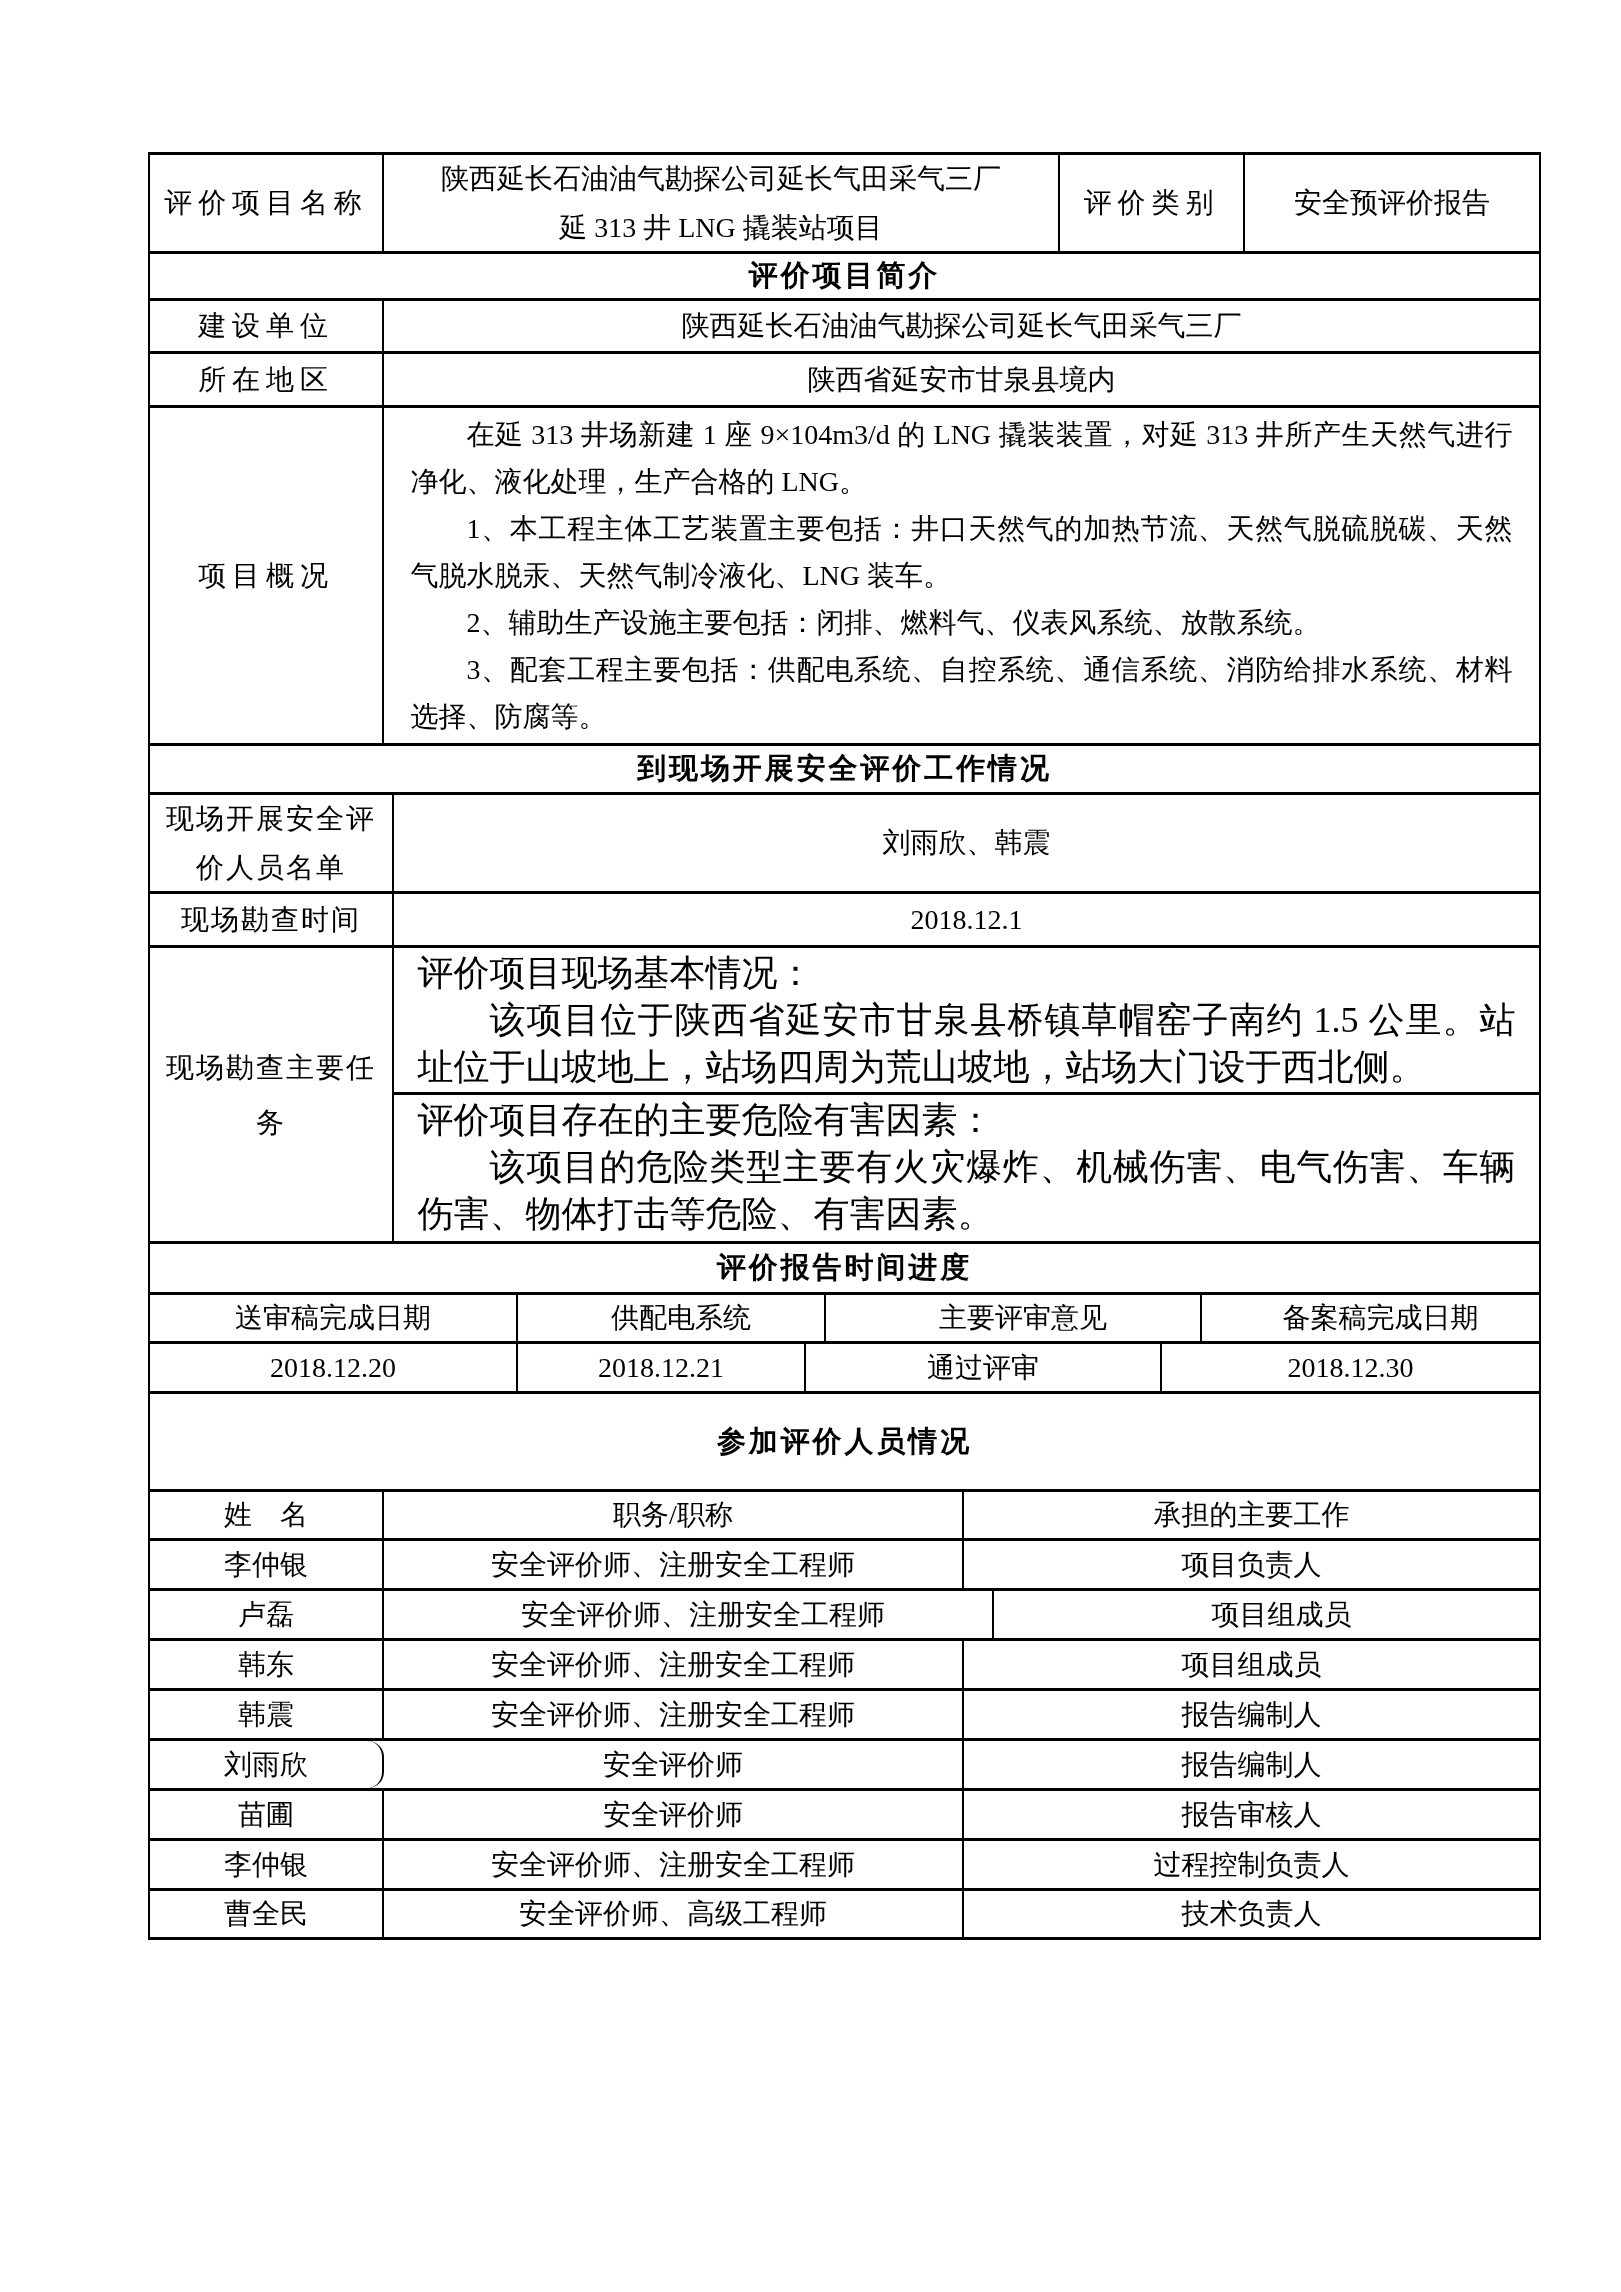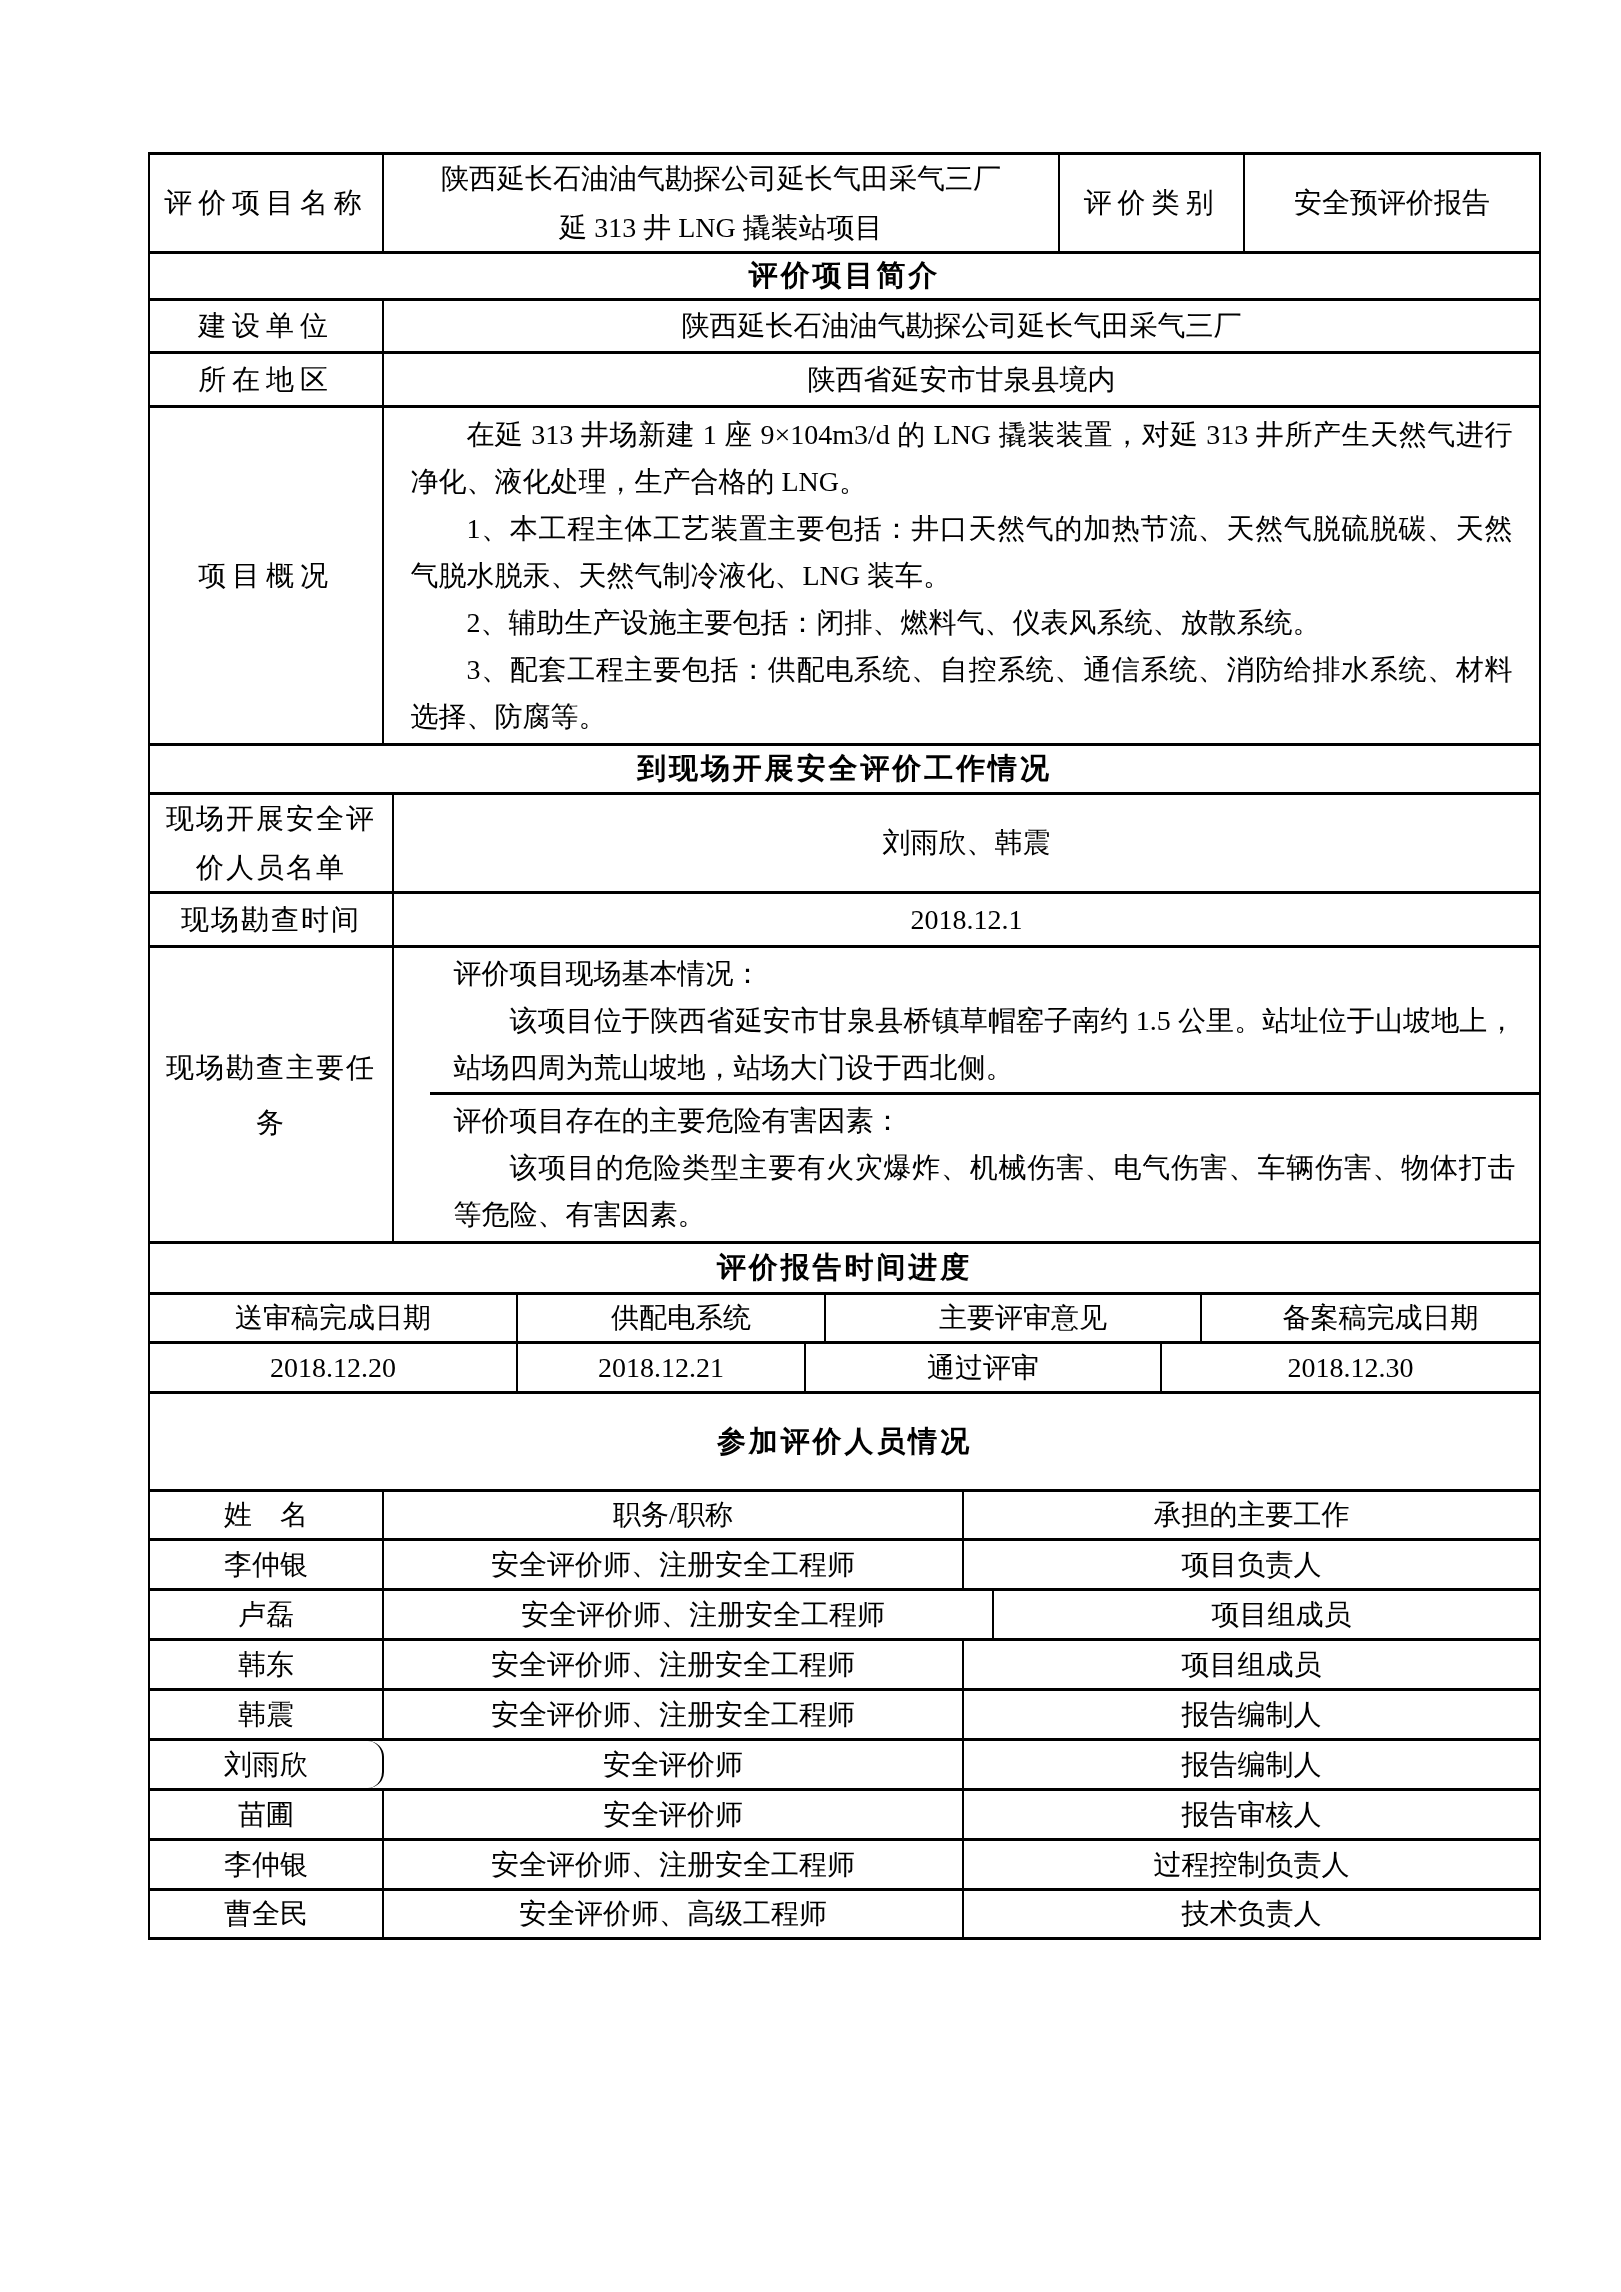--- a/index.html
+++ b/index.html
@@ -35,21 +35,21 @@
   }
   .sec-inner{display:flex;align-items:center;justify-content:center;height:100%;}
   .paras{
     flex-direction:column;justify-content:center;align-items:stretch;
     text-align:justify;padding:0 26.5px;
   }
   .paras p{margin:0;text-indent:2em;line-height:47px;}
   .taskcol{display:flex;flex-direction:column;flex:1;border-right:none;}
   .taskcell{
     box-sizing:border-box;padding:2px 23.5px 0 23.5px;text-align:justify;
-    font-size:28px;overflow:hidden;margin-left:36px;
+    font-size:36px;overflow:hidden;
   }
   .taskcell .ttl{margin:0;line-height:47px;text-indent:0;}
   .taskcell .bdy{margin:0;line-height:47px;text-indent:2em;}
   .tasklabel .ln{line-height:55px;}
   .namecell .ln{line-height:49px;display:block;}
 </style>
 </head>
 <body>
 
 <div class="page">

